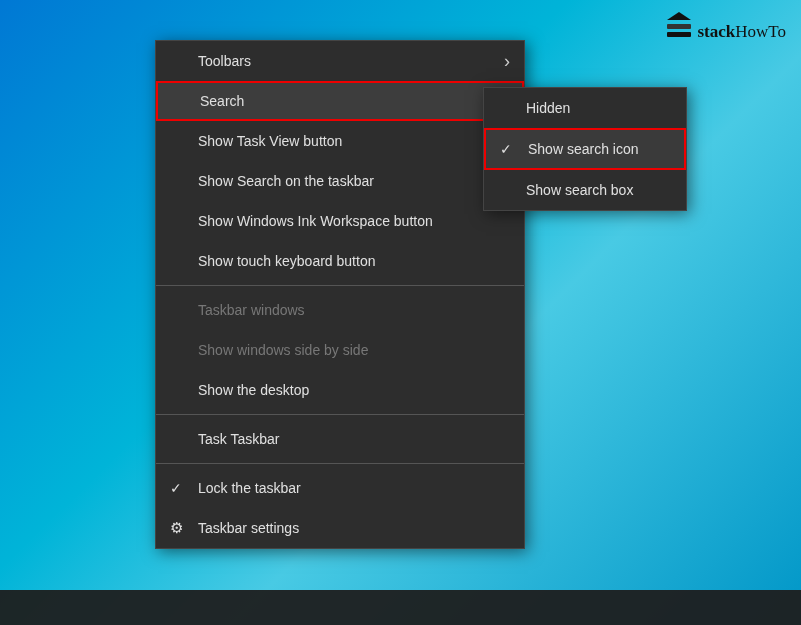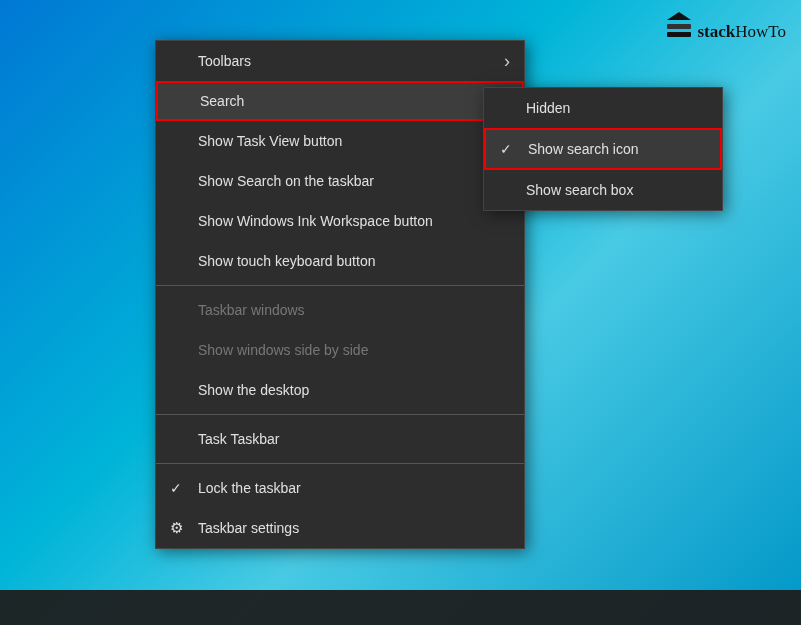--- a/index.html
+++ b/index.html
@@ -99,21 +99,21 @@
       border: none;
       border-top: 1px solid #555;
       margin: 4px 0;
     }
 
     
     .sub-menu {
       position: absolute;
       top: 87px;
       left: 483px;
-      width: 240px;
+      width: 204px;
       background: #2d2d2d;
       border: 1px solid #444;
       box-shadow: 3px 3px 15px rgba(0,0,0,0.5);
       z-index: 200;
     }
 
     .sub-menu-item {
       display: flex;
       align-items: center;
       padding: 11px 20px 11px 42px;

